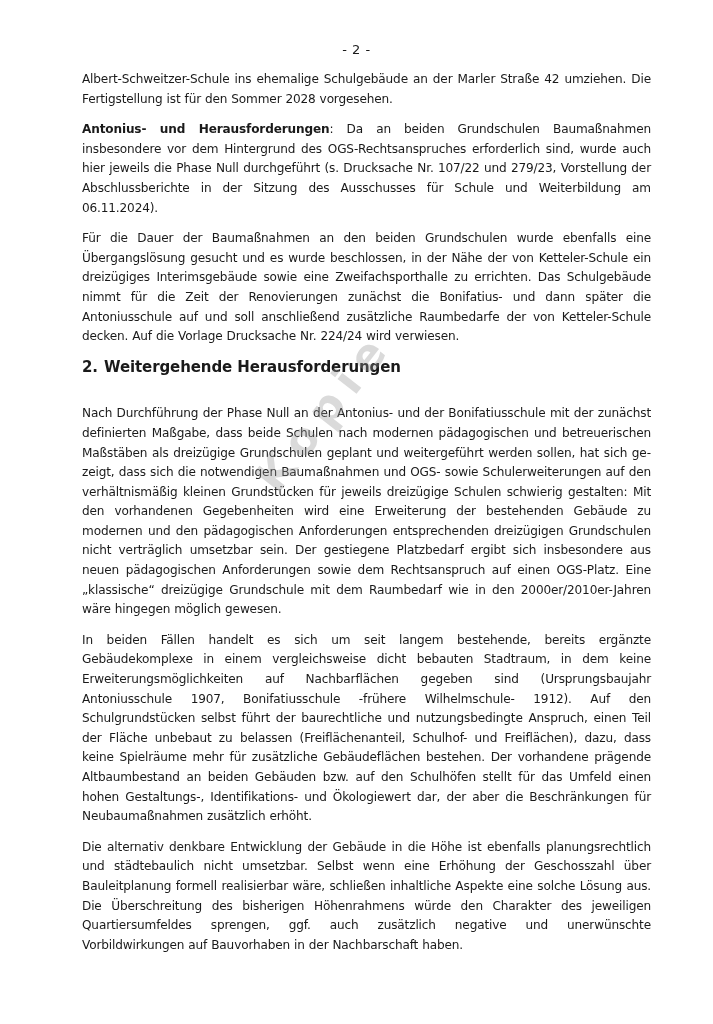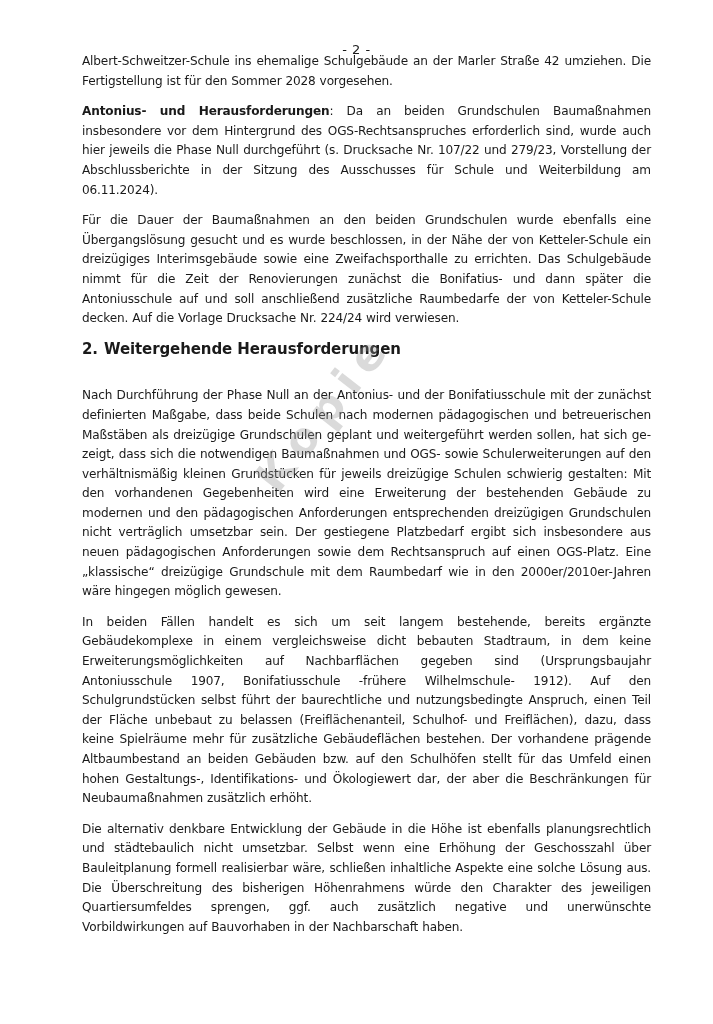--- a/index.html
+++ b/index.html
@@ -8,21 +8,21 @@
     position: absolute; left: 0; top: 0; width: 713px; height: 1024px;
     background: #ffffff;
     font-family: "DejaVu Sans", sans-serif;
     color: #1a1a1a;
   }
   .page-number {
     position: absolute; top: 42px; left: 0; width: 713px; text-align: center;
     font-size: 13px; letter-spacing: 0.5px;
   }
   .content {
-    position: absolute; left: 82px; top: 52px; width: 569px;
+    position: absolute; left: 82px; top: 70px; width: 569px;
   }
   p {
     margin: 0 0 11px 0;
     font-size: 12.1px;
     line-height: 19.6px;
     text-align: justify;
     letter-spacing: -0.15px;
     word-spacing: 0.3px;
     hyphens: manual;
   }

